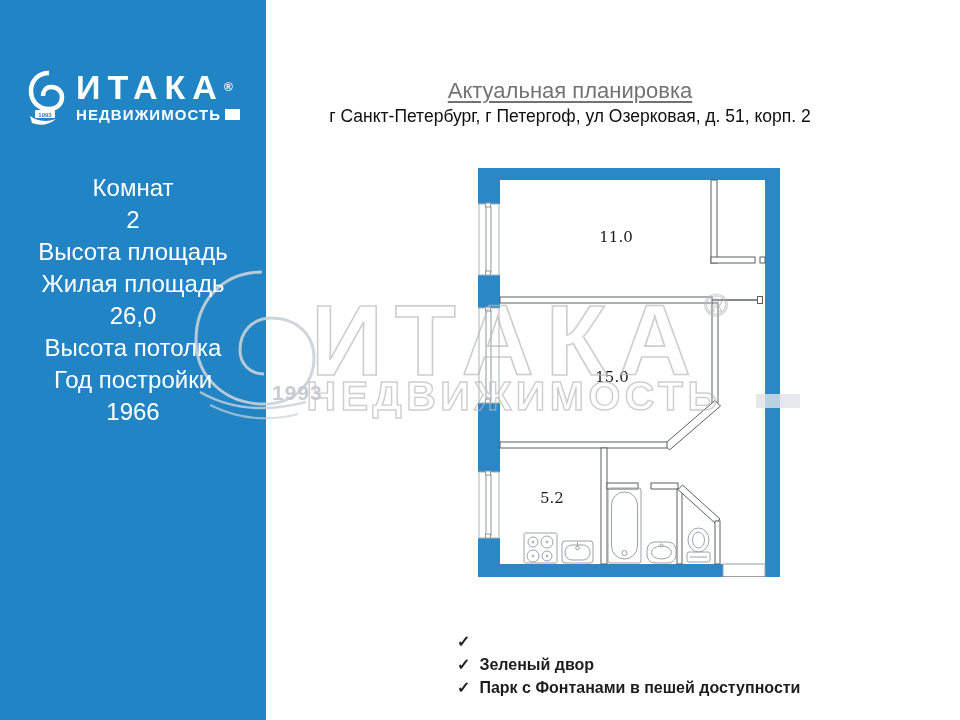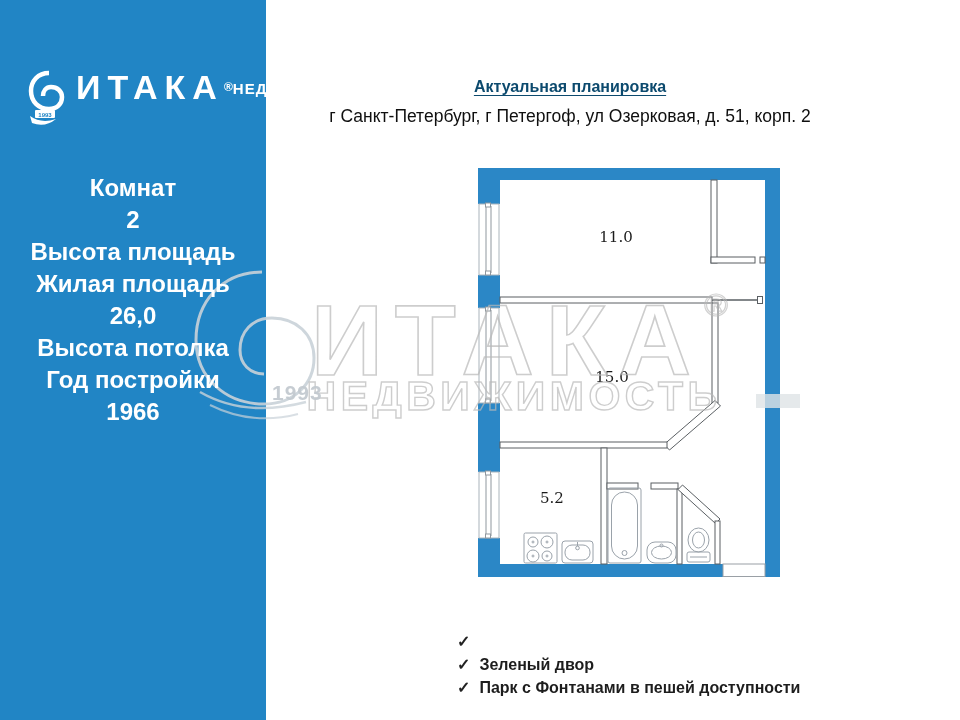--- a/index.html
+++ b/index.html
@@ -2,30 +2,30 @@
 <html><head>
 <meta charset="utf-8">
 <style>
   html,body{margin:0;padding:0;background:#e9e9e9;}
   .page{position:relative;width:960px;height:720px;background:#ffffff;overflow:hidden;
         font-family:"Liberation Sans",sans-serif;}
   
   .sidebar{position:absolute;left:0;top:0;width:266px;height:720px;background:#2185c5;z-index:1;}
   .logo{position:absolute;left:28px;top:70px;display:flex;align-items:flex-start;gap:8px;color:#fff;z-index:6;}
   .logo-wave{width:40px;height:60px;flex:0 0 auto;}
-  .logo-textcol{display:flex;}
+  .logo-textcol{display:flex;flex-direction:column;}
   .logo-brand{font-size:34px;font-weight:bold;letter-spacing:7px;line-height:34px;white-space:nowrap;}
   .logo-reg{font-size:12px;vertical-align:top;letter-spacing:0;}
   .logo-sub{font-size:15px;font-weight:bold;letter-spacing:1.1px;margin-top:2px;display:flex;align-items:center;gap:4px;white-space:nowrap;}
   .logo-dash{display:inline-block;width:15px;height:11px;background:#fff;}
   .details{position:absolute;left:0;top:172px;width:266px;text-align:center;color:#ffffff;
-           font-size:24px;font-weight:bold;line-height:32px;z-index:6;}
+           font-size:24px;font-weight:normal;line-height:32px;z-index:6;}
   
   .header-title{position:absolute;left:290px;top:78px;width:560px;text-align:center;
-                font-size:16px;font-weight:bold;color:#0c4a6e;z-index:4;
+                font-size:22px;font-weight:normal;color:#737373;z-index:4;
                 text-decoration:underline;text-underline-offset:3px;}
   .header-address{position:absolute;left:270px;top:106px;width:600px;text-align:center;
                   font-size:17.5px;font-weight:normal;color:#0f0f0f;z-index:4;}
   
   .plan{position:absolute;left:478px;top:168px;z-index:2;}
   .room-label{font-family:"DejaVu Serif",serif;font-size:15px;fill:#1b1b1b;}
   
   .watermark{position:absolute;left:170px;top:252px;z-index:5;pointer-events:none;}
   .wm-text{font-family:"Liberation Sans",sans-serif;font-weight:bold;fill:none;stroke:#b9b9b9;}
   

